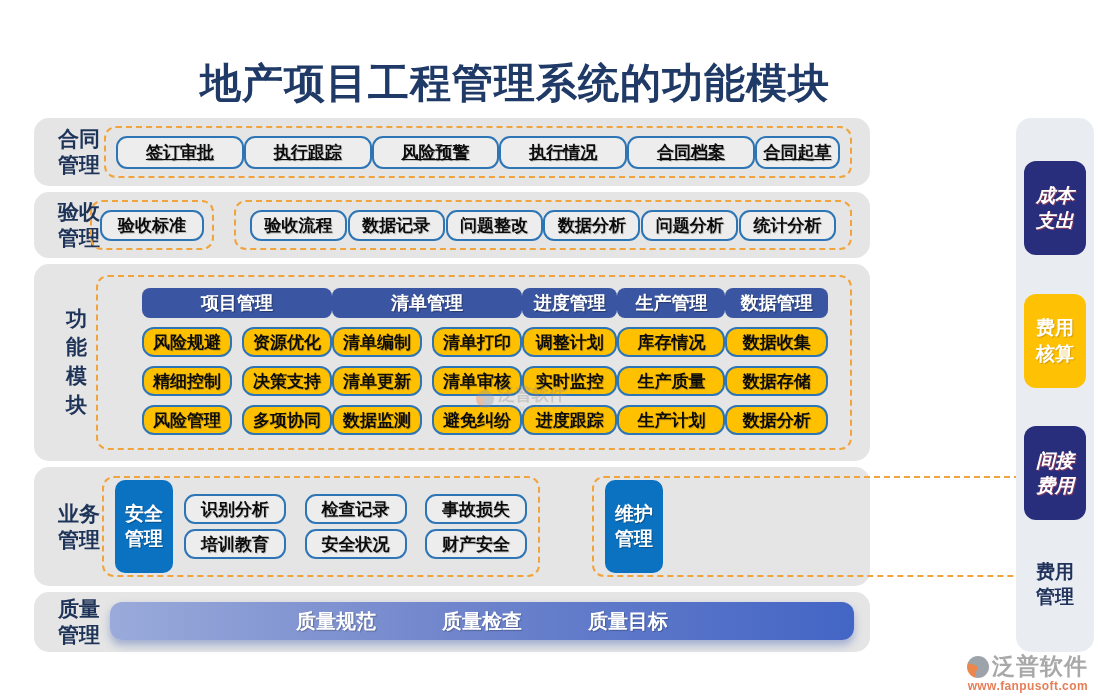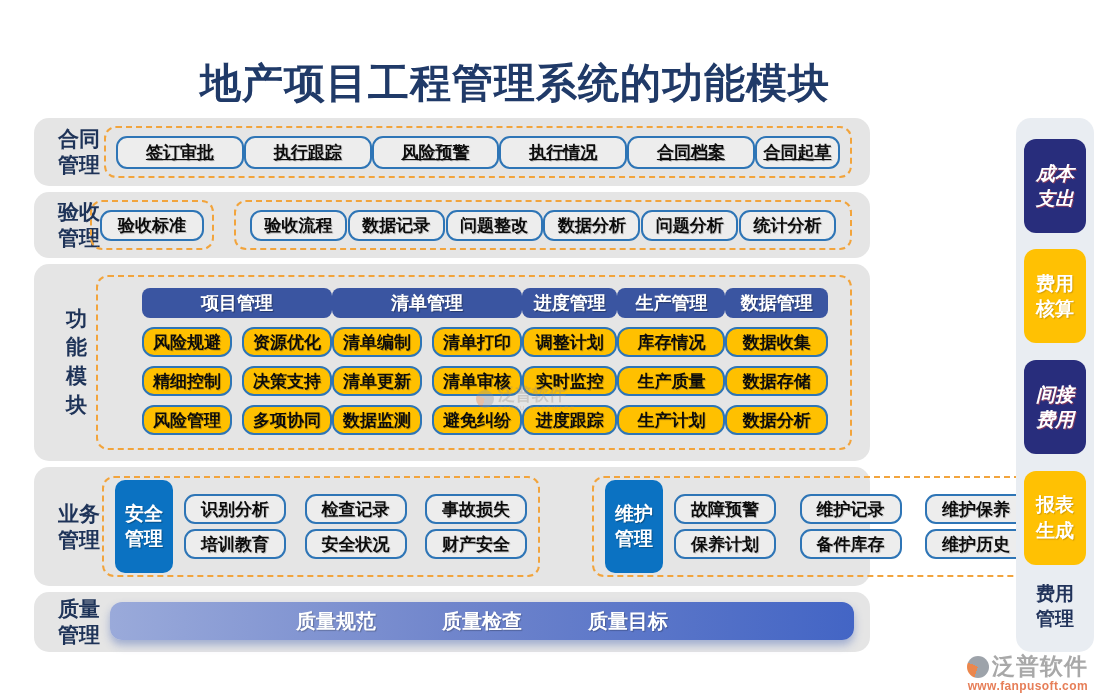--- a/index.html
+++ b/index.html
@@ -220,28 +220,20 @@
         <div class="pill">培训教育</div>
         <div class="pill">安全状况</div>
         <div class="pill">财产安全</div>
       </div>
     </div>
   <div class="dashed biz-box" id="business-box-2">
       <div class="biz-tag">
         <div>维护</div>
         <div>管理</div>
       </div>
-      <div class="biz-grid">
-        <div class="pill">故障预警</div>
-        <div class="pill">维护记录</div>
-        <div class="pill">维护保养</div>
-        <div class="pill">保养计划</div>
-        <div class="pill">备件库存</div>
-        <div class="pill">维护历史</div>
-      </div>
     </div>
 </div>
 
 <div class="row" id="row-quality">
   <div class="side-label">
       <div>质量</div>
       <div>管理</div>
     </div>
   <div class="quality-bar">
       <span>质量规范</span>
@@ -255,24 +247,20 @@
       <div>成本</div>
       <div>支出</div>
     </div>
     <div class="rail-block rail-gold">
       <div>费用</div>
       <div>核算</div>
     </div>
     <div class="rail-block rail-navy">
       <div>间接</div>
       <div>费用</div>
-    </div>
-    <div class="rail-block rail-gold">
-      <div>报表</div>
-      <div>生成</div>
     </div>
     <div class="rail-block rail-plain">
       <div>费用</div>
       <div>管理</div>
     </div>
   </div>
 
 <div class="watermark">
   <div class="logo-dot" style="width:18px;height:18px;"></div>
   <div class="wm-text">

